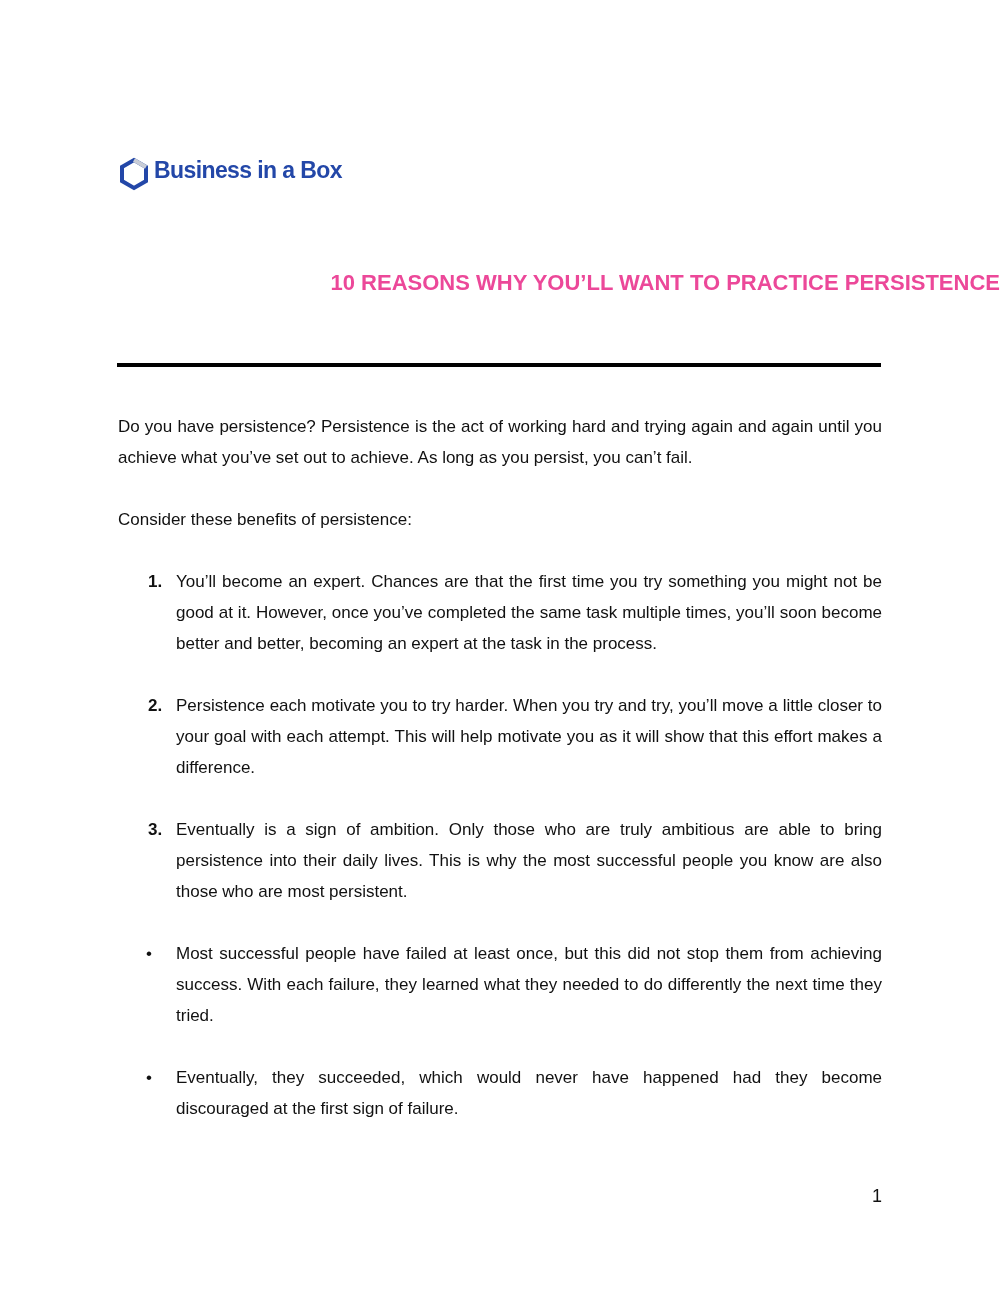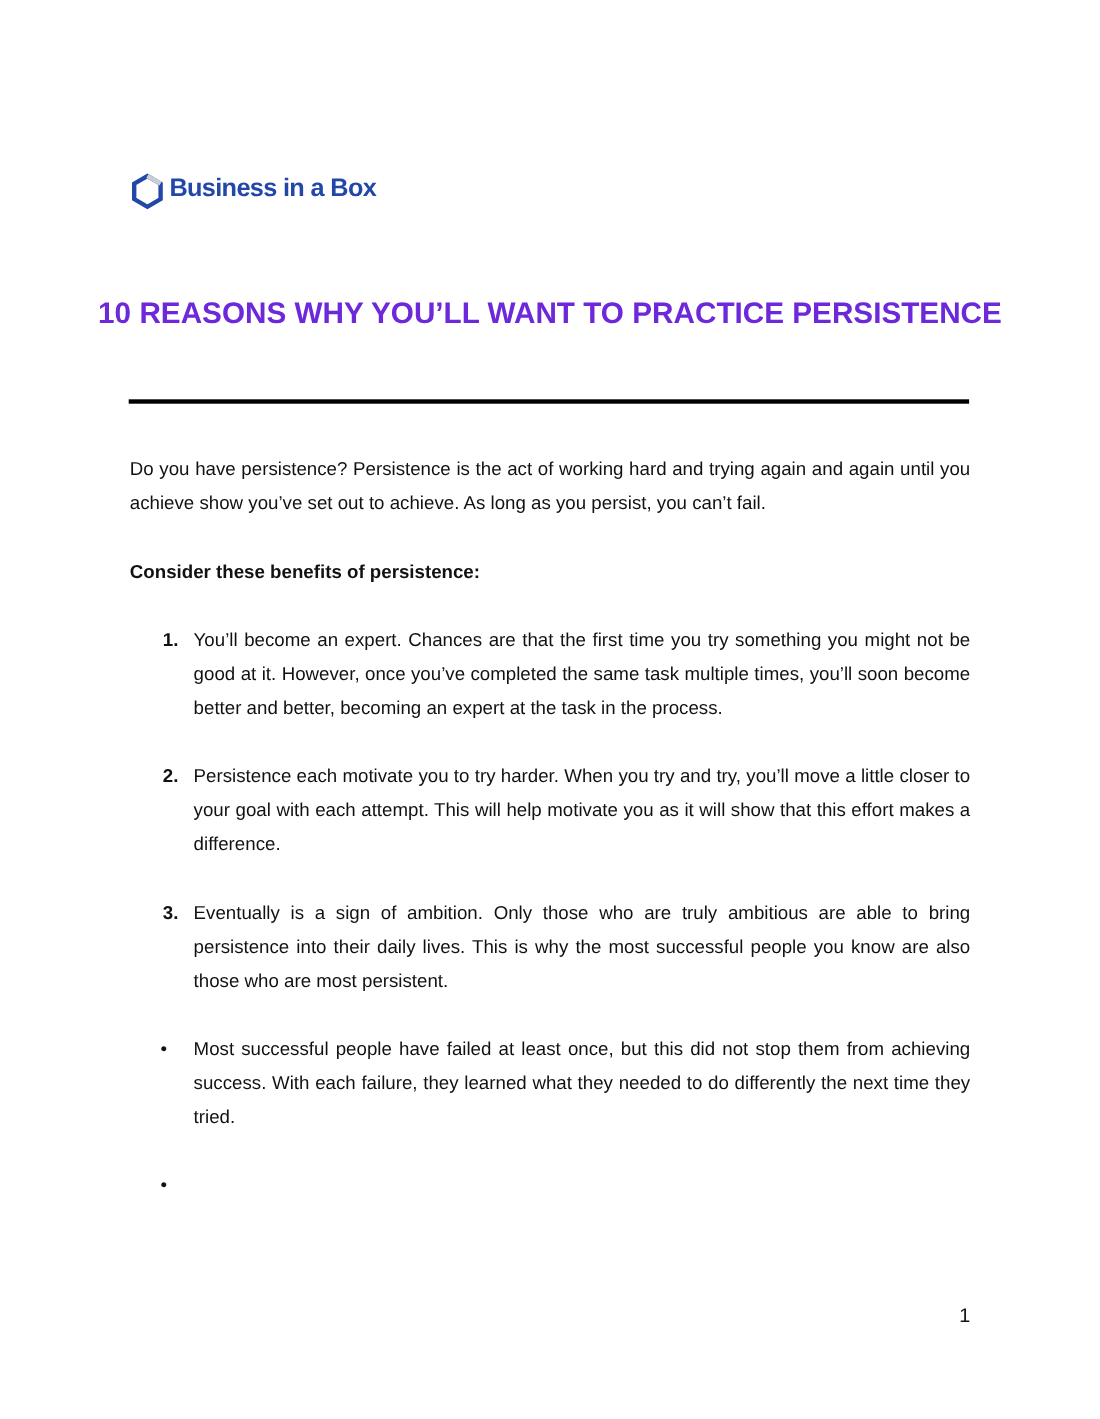--- a/index.html
+++ b/index.html
@@ -2,28 +2,28 @@
 <html><head>
 <meta charset="utf-8">
 <style>
   html, body { margin: 0; padding: 0; background: #ffffff; }
   body { width: 1000px; height: 1290px; position: relative; overflow: hidden;
          font-family: "Liberation Sans", sans-serif; color: #111; }
   .logo { position: absolute; left: 119px; top: 157px; display: flex; }
   .logo svg { width: 30px; height: 34px; }
   .logo-text { font-family: "Liberation Sans", sans-serif; font-weight: bold; font-size: 23px;
                color: #2347a8; margin-left: 5px; letter-spacing: -0.6px; }
-  .title { position: absolute; left: 0; width: 1000px; top: 270px; text-align: center;
-           font-weight: bold; font-size: 27px; letter-spacing: 0px; color: #6d28d9; }
+  .title { position: absolute; left: 0; width: 1000px; top: 270px; text-align: right;
+           font-weight: bold; font-size: 22px; letter-spacing: 0px; color: #ec4899; }
   .rule { position: absolute; left: 117px; width: 764px; top: 363px; height: 4px; background: #000; }
   .content { position: absolute; left: 118px; width: 764px; top: 411px;
              font-size: 17px; line-height: 31px; text-align: justify; }
   .content p { margin: 0; }
   .intro { margin-bottom: 31px !important; }
-  .heading { font-weight: bold; margin-bottom: 31px !important; }
+  .heading { font-weight: normal; margin-bottom: 31px !important; }
   .item { position: relative; padding-left: 58px; margin-bottom: 31px; }
   .item .marker { position: absolute; left: 30px; top: 0; font-weight: bold; }
   .item .bullet-marker { position: absolute; left: 28px; top: 0; font-size: 17px; }
   .item b { font-weight: normal; }
   .page-num { position: absolute; right: 118px; top: 1186px; font-size: 18px; }
 </style>
 </head>
 <body>
 
 <div class="logo">
@@ -32,21 +32,21 @@
     <path d="M15 3 L27 10" fill="none" stroke="#c9cdd6" stroke-width="4"></path>
   </svg>
   <span class="logo-text">Business in a Box</span>
 </div>
 
 <div class="title">10 REASONS WHY YOU’LL WANT TO PRACTICE PERSISTENCE</div>
 
 <div class="rule"></div>
 
 <div class="content">
-  <p class="intro">Do you have persistence? Persistence is the act of working hard and trying again and again until you achieve show you’ve set out to achieve. As long as you persist, you can’t fail.</p>
+  <p class="intro">Do you have persistence? Persistence is the act of working hard and trying again and again until you achieve what you’ve set out to achieve. As long as you persist, you can’t fail.</p>
   <p class="heading">Consider these benefits of persistence:</p>
 
   <div class="item">
     <span class="marker">1.</span>
     <b>You’ll become an expert.</b><span> Chances are that the first time you try something you might not be good at it. However, once you’ve completed the same task multiple times, you’ll soon become better and better, becoming an expert at the task in the process.</span>
   </div>
 
   <div class="item">
     <span class="marker">2.</span>
     <b>Persistence each motivate you to try harder.</b><span> When you try and try, you’ll move a little closer to your goal with each attempt. This will help motivate you as it will show that this effort makes a difference.</span>
@@ -57,16 +57,17 @@
     <b>Eventually is a sign of ambition.</b><span> Only those who are truly ambitious are able to bring persistence into their daily lives. This is why the most successful people you know are also those who are most persistent.</span>
   </div>
 
   <div class="item">
     <span class="bullet-marker">•</span>
     <span>Most successful people have failed at least once, but this did not stop them from achieving success. With each failure, they learned what they needed to do differently the next time they tried.</span>
   </div>
 
   <div class="item">
     <span class="bullet-marker">•</span>
+    <span>Eventually, they succeeded, which would never have happened had they become discouraged at the first sign of failure.</span>
   </div>
 </div>
 
 <div class="page-num">1</div>
 
 </body></html>

